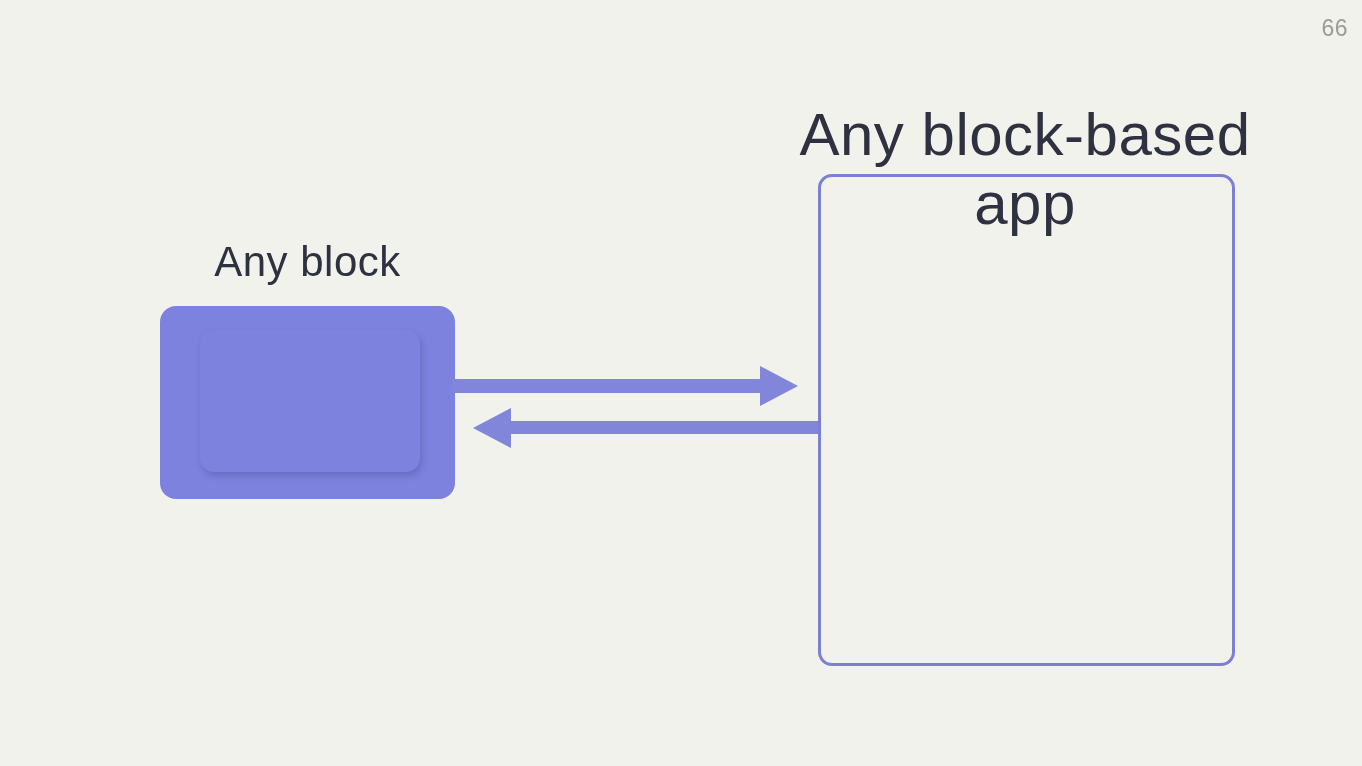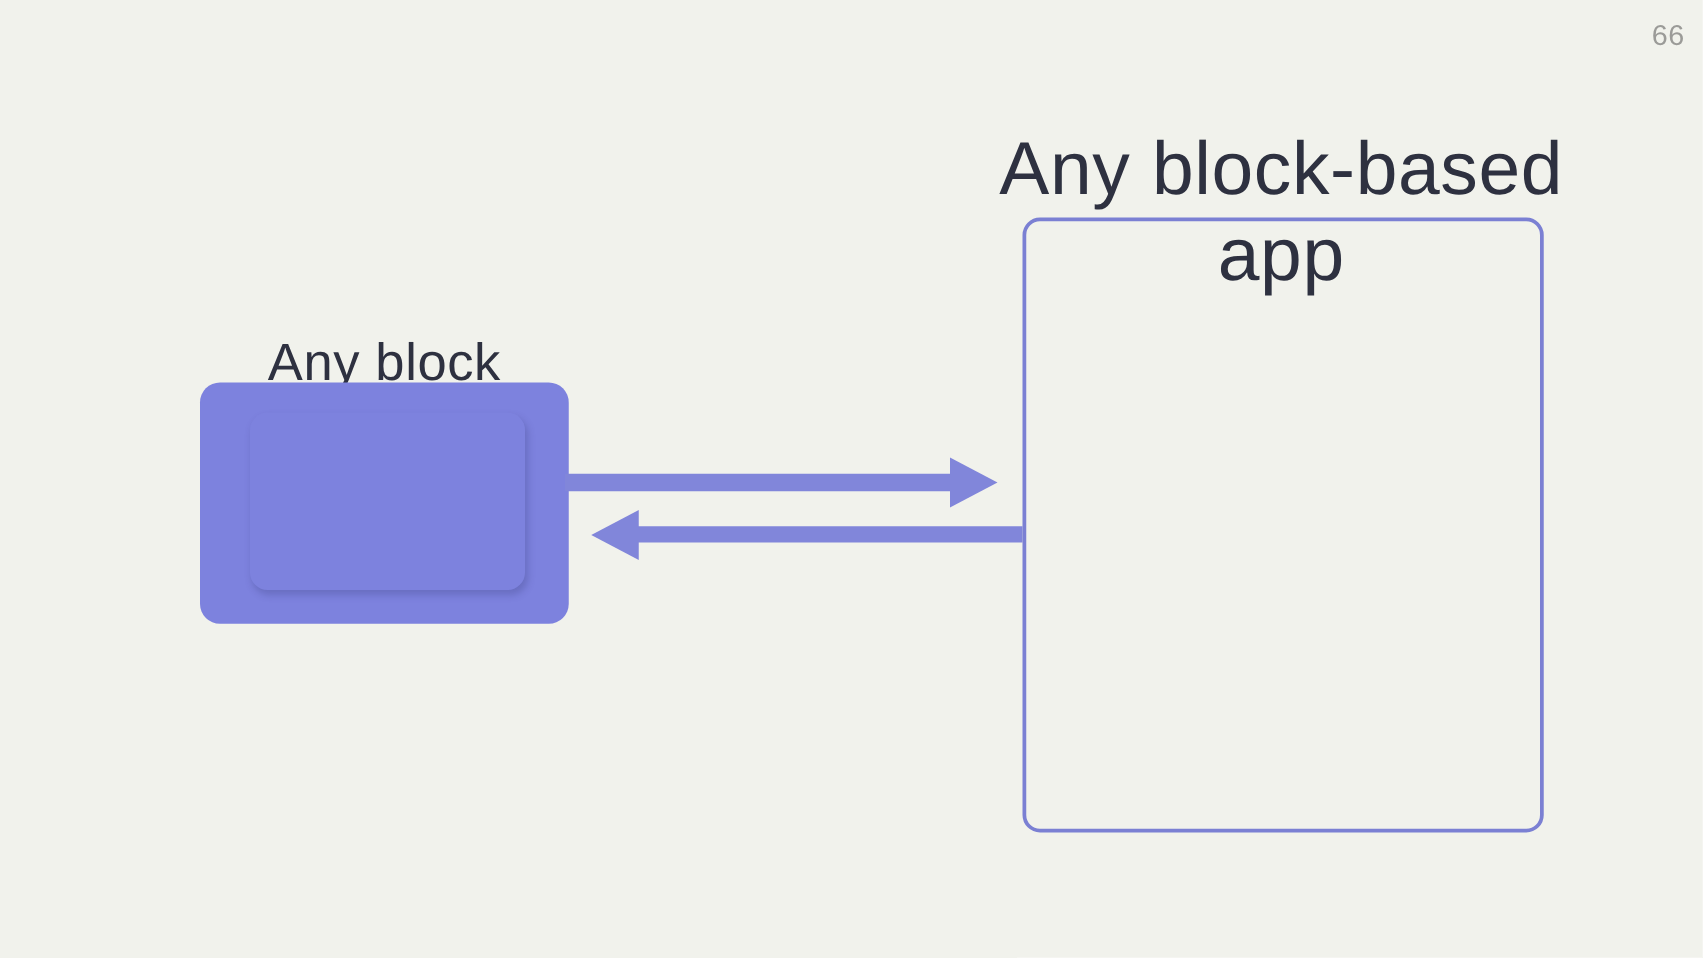--- a/index.html
+++ b/index.html
@@ -30,21 +30,20 @@
   }
   .block-label {
     position: absolute;
     left: 160px; top: 238px;
     width: 295px;
     text-align: center;
     font-size: 42px;
     font-weight: 500;
     color: var(--text);
     letter-spacing: 0.5px;
-    margin-top: 28px;
   }
   .block {
     position: absolute;
     left: 160px; top: 306px;
     width: 295px; height: 193px;
     background: var(--block-fill);
     border-radius: 16px;
   }
   .block-inner {
     position: absolute;

